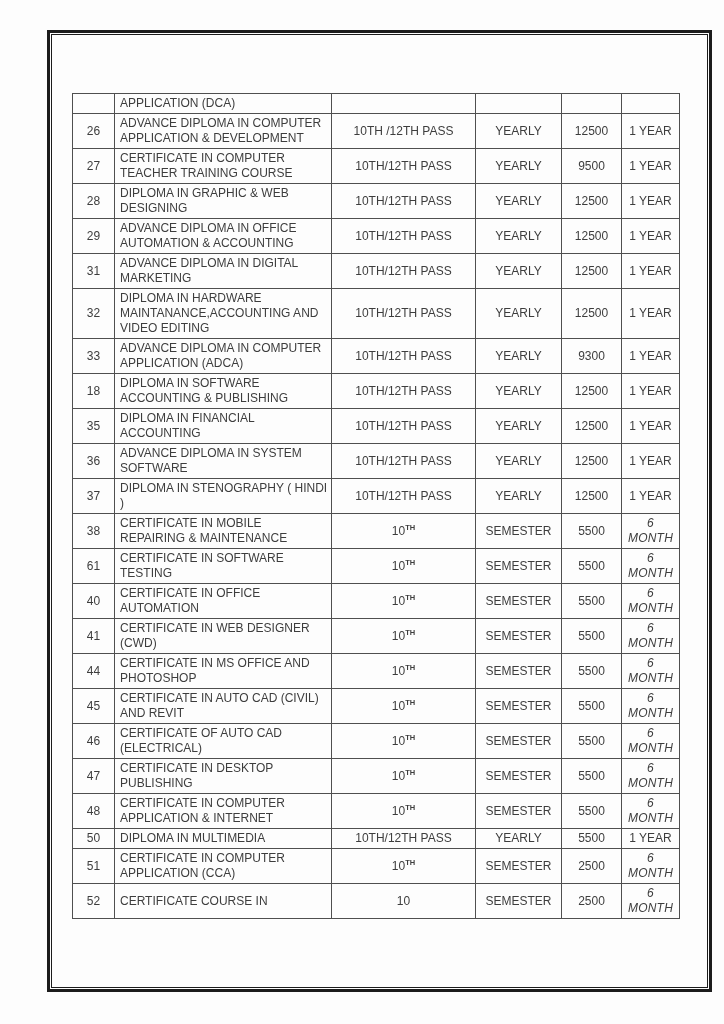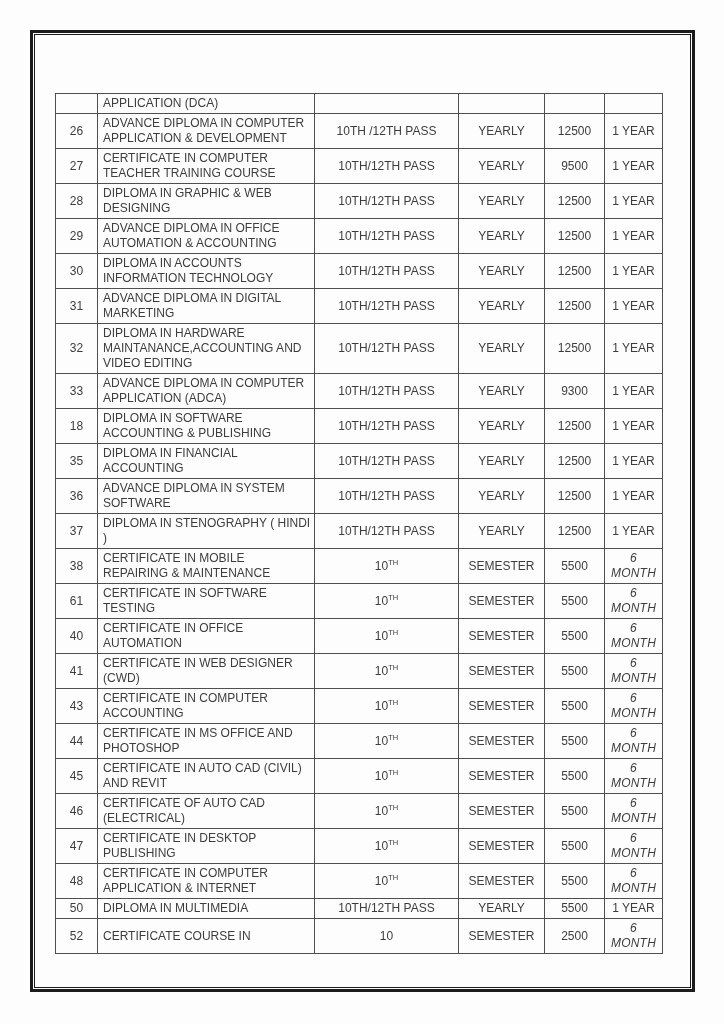--- a/index.html
+++ b/index.html
@@ -10,21 +10,21 @@
     overflow: hidden;
   }
   .page {
     position: relative;
     width: 724px; height: 1024px;
     background: #fdfdfd;
   }
   
   .page-frame {
     position: absolute;
-    left: 30px; top: 30px;
+    left: 47px; top: 30px;
     width: 665px; height: 962px;
     border: 3px solid #1c1c1c;
   }
   .page-frame-inner {
     position: absolute;
     left: 1px; top: 1px; right: 1px; bottom: 1px;
     border: 1px solid #1c1c1c;
   }
   table.course-table {
     position: absolute;
@@ -46,21 +46,21 @@
   .col-name      { width: 217px; }
   .col-elig      { width: 144px; }
   .col-exam      { width: 86px; }
   .col-fee       { width: 60px; }
   .col-dur       { width: 58px; }
   td.cell-no, td.cell-eligibility, td.cell-exam, td.cell-fee, td.cell-duration {
     text-align: center;
   }
   td.cell-name { text-align: left; padding-left: 5px; }
   td.cell-duration.small { font-size: 12px; letter-spacing: 0.2px; font-style: italic; }
-  sup { font-size: 7.5px; vertical-align: super; line-height: 0; }
+  sup { font-size: 7.5px; vertical-align: super; line-height: 0; font-weight: bold; }
 </style>
 </head>
 <body>
 
 <div class="page">
   <div class="page-frame">
     <div class="page-frame-inner">
 
       <table class="course-table">
         <colgroup>
@@ -110,28 +110,20 @@
 
   <tr>
     <td class="cell-no">29</td>
     <td class="cell-name">ADVANCE DIPLOMA IN OFFICE AUTOMATION &amp; ACCOUNTING</td>
     <td class="cell-eligibility">10TH/12TH PASS</td>
     <td class="cell-exam">YEARLY</td>
     <td class="cell-fee">12500</td>
     <td class="cell-duration">1 YEAR</td>
   </tr>
 
-  <tr>
-    <td class="cell-no">30</td>
-    <td class="cell-name">DIPLOMA IN ACCOUNTS INFORMATION TECHNOLOGY</td>
-    <td class="cell-eligibility">10TH/12TH PASS</td>
-    <td class="cell-exam">YEARLY</td>
-    <td class="cell-fee">12500</td>
-    <td class="cell-duration">1 YEAR</td>
-  </tr>
 
   <tr>
     <td class="cell-no">31</td>
     <td class="cell-name">ADVANCE DIPLOMA IN DIGITAL MARKETING</td>
     <td class="cell-eligibility">10TH/12TH PASS</td>
     <td class="cell-exam">YEARLY</td>
     <td class="cell-fee">12500</td>
     <td class="cell-duration">1 YEAR</td>
   </tr>
 
@@ -219,28 +211,20 @@
   <tr>
     <td class="cell-no">41</td>
     <td class="cell-name">CERTIFICATE IN WEB DESIGNER (CWD)</td>
     <td class="cell-eligibility">10<sup>TH</sup></td>
     <td class="cell-exam">SEMESTER</td>
     <td class="cell-fee">5500</td>
     <td class="cell-duration small">6 MONTH</td>
   </tr>
 
 
-  <tr>
-    <td class="cell-no">43</td>
-    <td class="cell-name">CERTIFICATE IN COMPUTER ACCOUNTING</td>
-    <td class="cell-eligibility">10<sup>TH</sup></td>
-    <td class="cell-exam">SEMESTER</td>
-    <td class="cell-fee">5500</td>
-    <td class="cell-duration small">6 MONTH</td>
-  </tr>
 
   <tr>
     <td class="cell-no">44</td>
     <td class="cell-name">CERTIFICATE IN MS OFFICE AND PHOTOSHOP</td>
     <td class="cell-eligibility">10<sup>TH</sup></td>
     <td class="cell-exam">SEMESTER</td>
     <td class="cell-fee">5500</td>
     <td class="cell-duration small">6 MONTH</td>
   </tr>
 
@@ -283,20 +267,28 @@
 
   <tr>
     <td class="cell-no">50</td>
     <td class="cell-name">DIPLOMA IN MULTIMEDIA</td>
     <td class="cell-eligibility">10TH/12TH PASS</td>
     <td class="cell-exam">YEARLY</td>
     <td class="cell-fee">5500</td>
     <td class="cell-duration">1 YEAR</td>
   </tr>
 
+  <tr>
+    <td class="cell-no">51</td>
+    <td class="cell-name">CERTIFICATE IN COMPUTER APPLICATION (CCA)</td>
+    <td class="cell-eligibility">10<sup>TH</sup></td>
+    <td class="cell-exam">SEMESTER</td>
+    <td class="cell-fee">2500</td>
+    <td class="cell-duration small">6 MONTH</td>
+  </tr>
 
   <tr>
     <td class="cell-no">52</td>
     <td class="cell-name">CERTIFICATE COURSE IN</td>
     <td class="cell-eligibility">10</td>
     <td class="cell-exam">SEMESTER</td>
     <td class="cell-fee">2500</td>
     <td class="cell-duration small">6 MONTH</td>
   </tr>
 </tbody>

